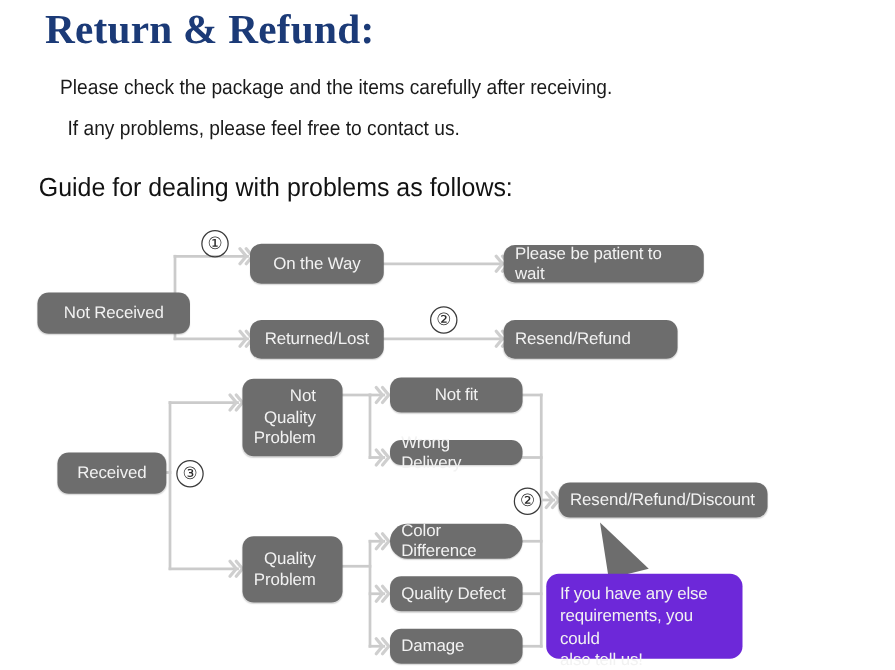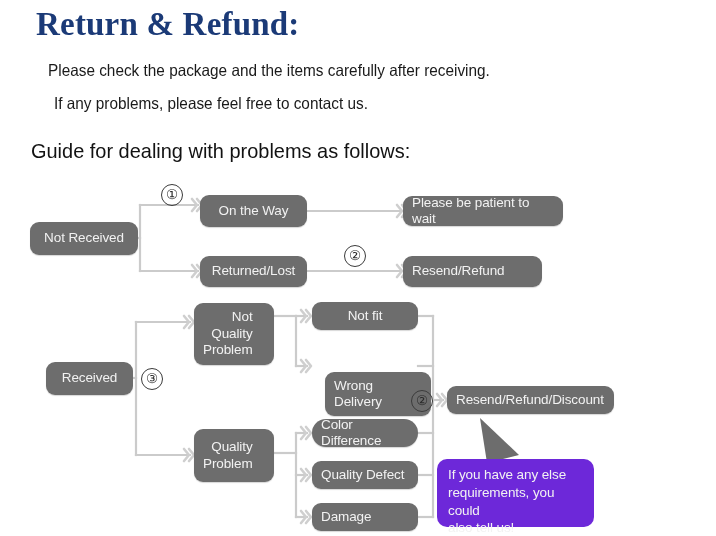--- a/index.html
+++ b/index.html
@@ -193,42 +193,42 @@
         <use href="#chev" x="301" y="366"></use>
         <use href="#chev" x="301" y="433"></use>
         <use href="#chev" x="301" y="475"></use>
         <use href="#chev" x="301" y="517"></use>
         <use href="#chev" x="437" y="400"></use>
       </g>
 
       <path d="M487,463 L480,418 L519,455 Z" fill="#6d6d6d"></path>
     </svg>
 
-    <div class="node center" style="left:30px;  top:222px; width:108px; height:33px;">Not Received</div>
+    <div class="node center" style="left:30px;  top:234px; width:122px; height:33px;">Not Received</div>
 
     <div class="node center" style="left:200px; top:195px; width:107px; height:32px;">On the Way</div>
 
     <div class="node center" style="left:200px; top:256px; width:107px; height:31px;">Returned/Lost</div>
 
     <div class="node" style="left:403px; top:196px; width:160px; height:30px;">Please be patient to wait</div>
 
     <div class="node" style="left:403px; top:256px; width:139px; height:31px;">Resend/Refund</div>
 
     <div class="node center" style="left:46px;  top:362px; width:87px;  height:33px;">Received</div>
 
     <div class="node multi" style="left:194px; top:303px; width:80px;  height:62px;">Not
 Quality
 Problem</div>
 
     <div class="node multi" style="left:194px; top:429px; width:80px;  height:53px;">Quality
 Problem</div>
 
     <div class="node center" style="left:312px; top:302px; width:106px; height:28px;">Not fit</div>
 
-    <div class="node" style="left:312px; top:372px; width:106px; height:44px;margin-left:13px;">Wrong Delivery</div>
+    <div class="node" style="left:312px; top:352px; width:106px; height:20px;">Wrong Delivery</div>
 
     <div class="node" style="left:312px; top:419px; width:106px; height:28px;border-radius:14px;">Color Difference</div>
 
     <div class="node" style="left:312px; top:461px; width:106px; height:28px;">Quality Defect</div>
 
     <div class="node" style="left:312px; top:503px; width:106px; height:28px;">Damage</div>
 
     <div class="node" style="left:447px; top:386px; width:167px; height:28px;">Resend/Refund/Discount</div>
 
     <div class="callout" style="left:437px; top:459px; width:157px; height:68px;">If you have any else

